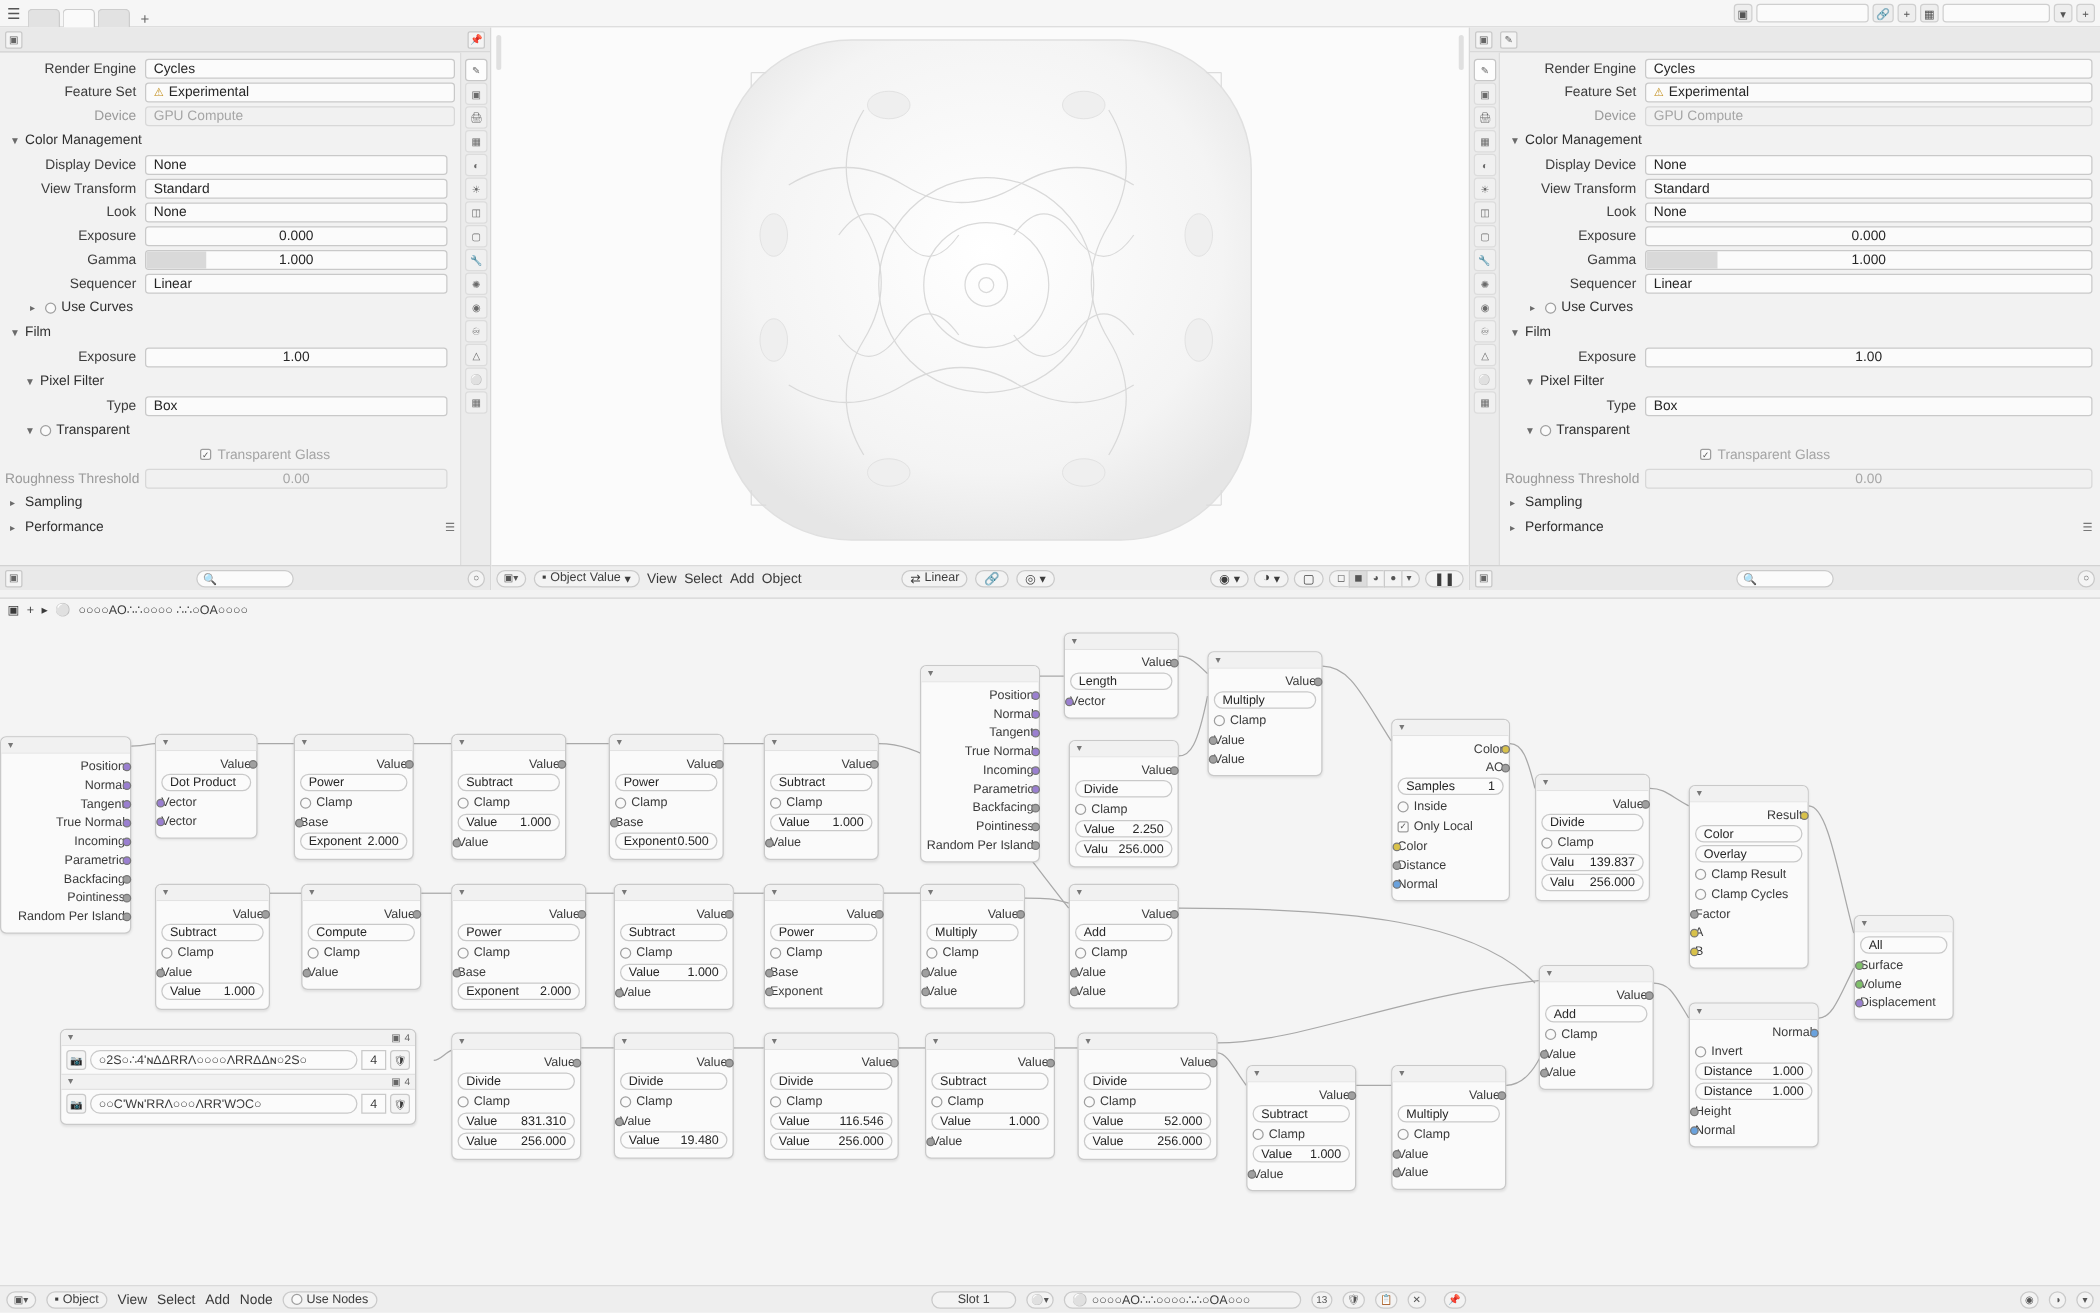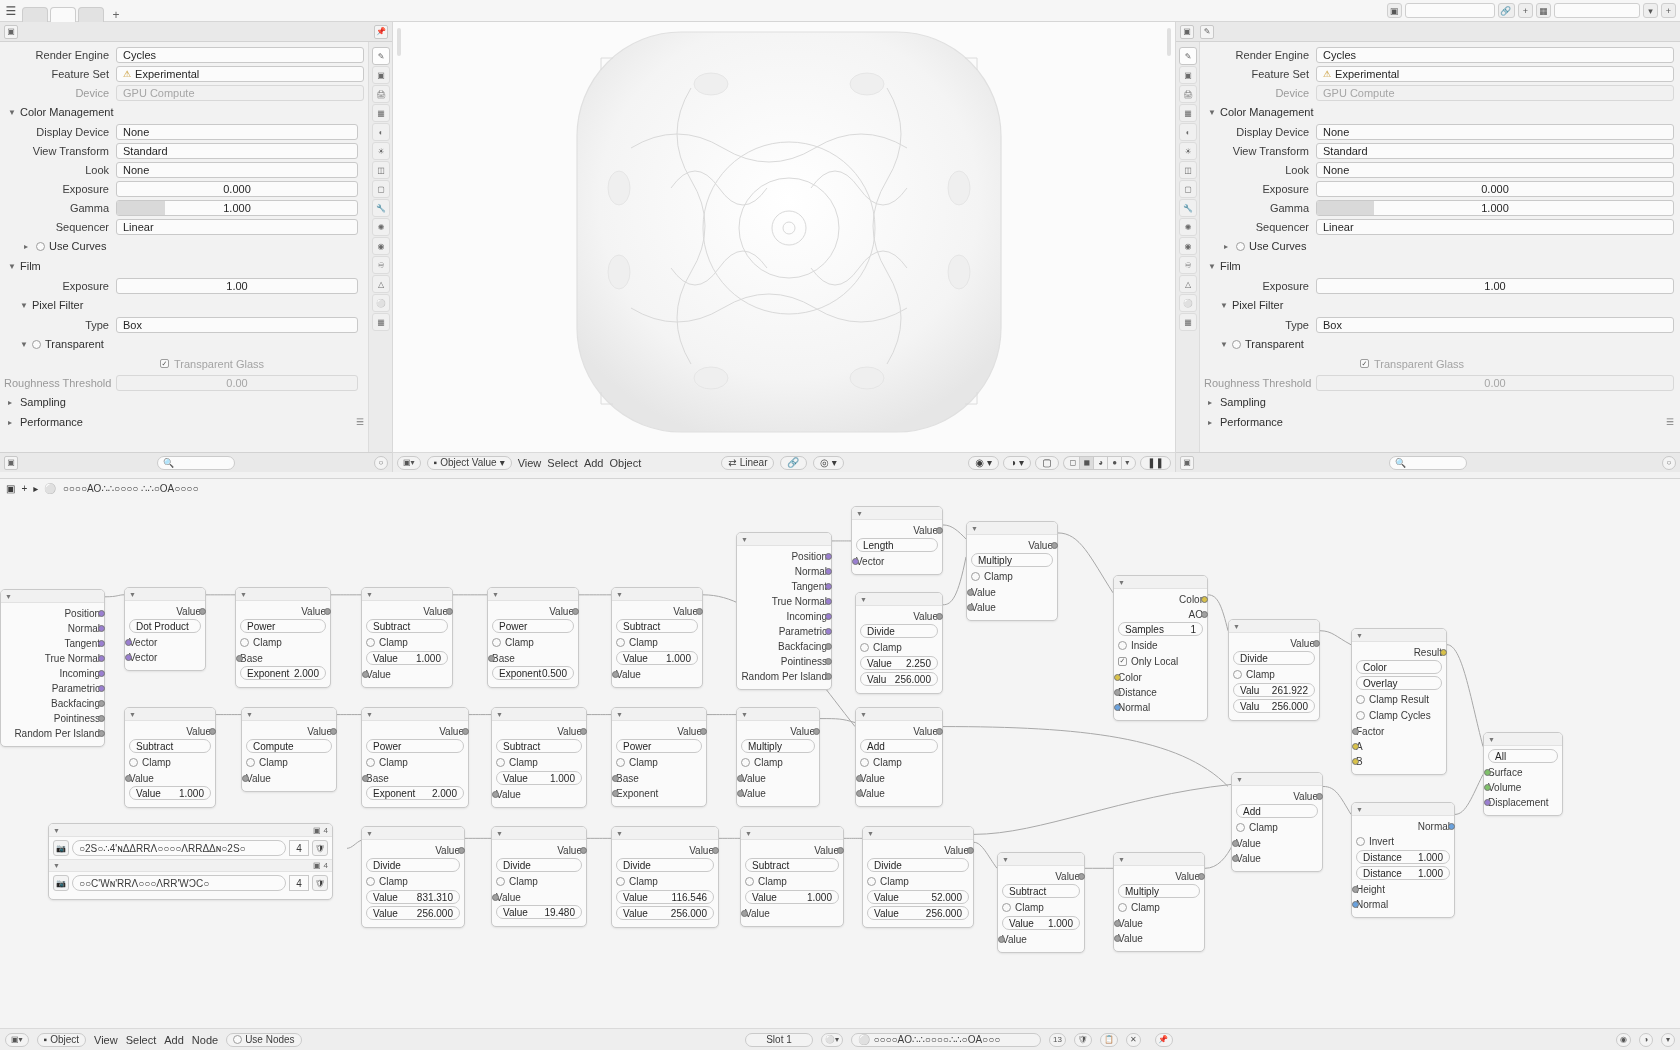--- a/index.html
+++ b/index.html
@@ -944,21 +944,21 @@
             <span class="nlabel right">Value</span>
             <span class="sock right s-gray"></span>
           </div>
         <div class="nfield">Divide</div>
         <div class="ncheck">
             <span class="chk-circle"></span>
             <span>Clamp</span>
           </div>
         <div class="nfield split">
             <span>Valu</span>
-            <span>261.922</span>
+            <span>139.837</span>
           </div>
         <div class="nfield split">
             <span>Valu</span>
             <span>256.000</span>
           </div>
       </div>
     </div>
 
     <div class="node" style="left:1351px; top:131px; width:96px;">
       <div class="node-hdr">

